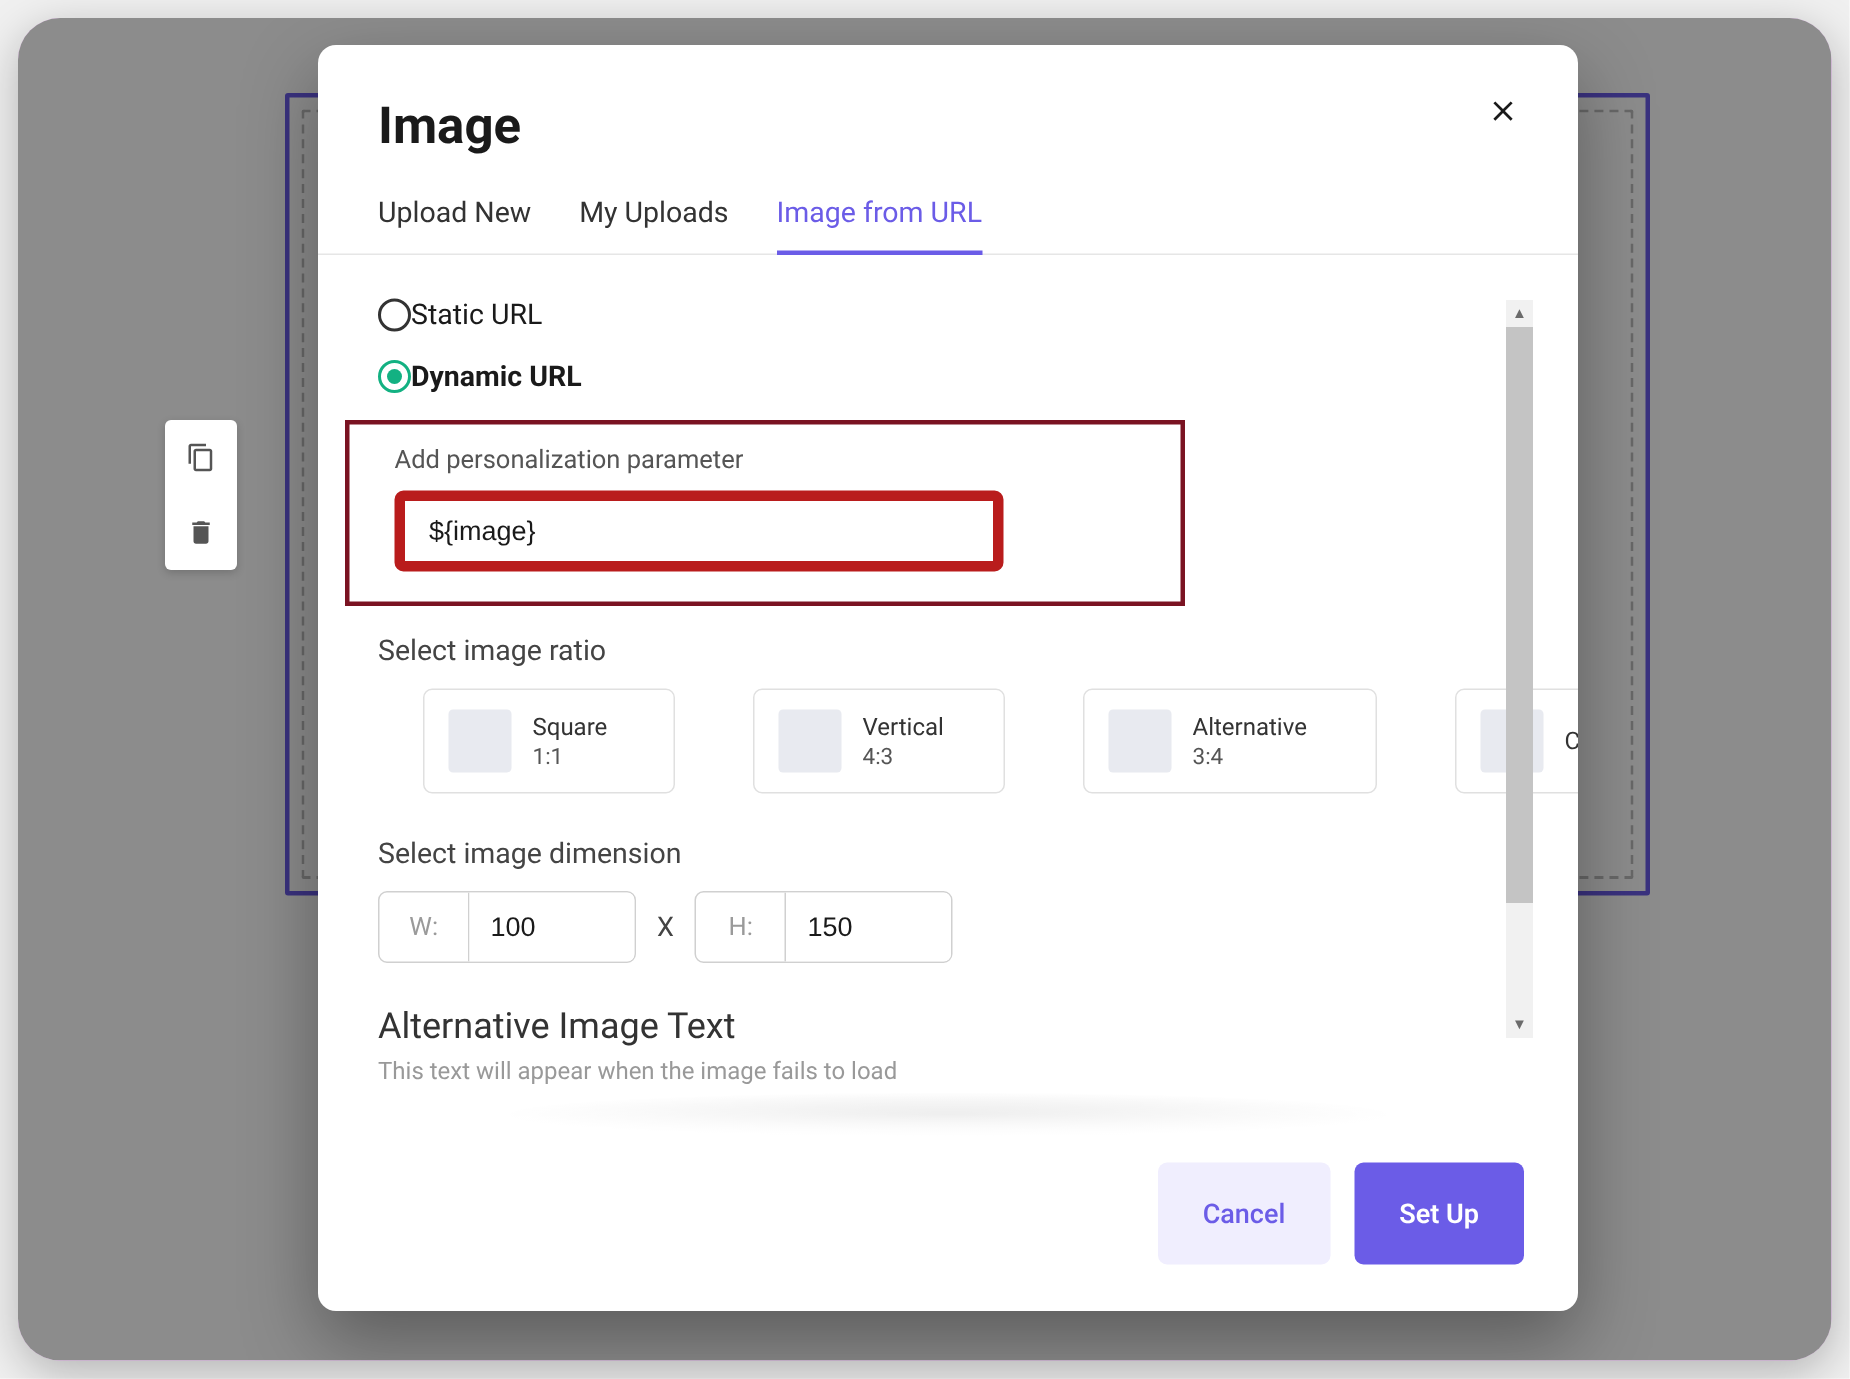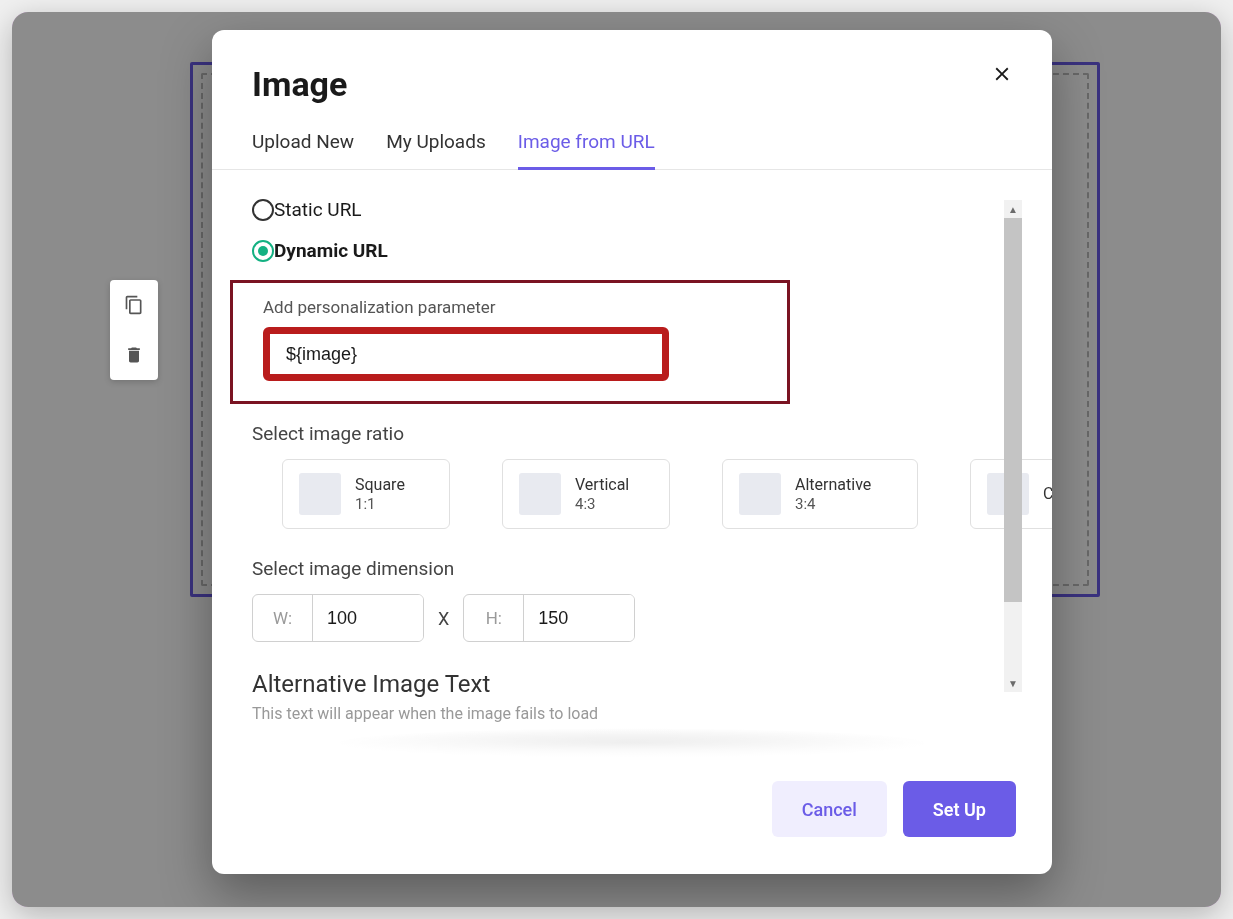--- a/index.html
+++ b/index.html
@@ -2,21 +2,21 @@
 <html><head>
 <meta charset="utf-8">
 <style>
   * { box-sizing: border-box; margin: 0; padding: 0; }
   html, body { width: 1233px; height: 919px; font-family: -apple-system, BlinkMacSystemFont, "Segoe UI", Roboto, Helvetica, Arial, sans-serif; }
   body { background: #f0f0f0; overflow: hidden; }
 
   .frame {
     position: absolute;
     inset: 0;
-    border-radius: 16px;
+    border-radius: 28px;
     background: #f0abfc;
     margin: 12px;
     box-shadow: 0 8px 30px rgba(0,0,0,0.25);
     overflow: hidden;
   }
 
   
   .editor-bg {
     position: absolute;
     inset: 0;
@@ -313,21 +313,21 @@
 
   .modal-footer {
     height: 110px;
     display: flex;
     justify-content: flex-end;
     align-items: center;
     gap: 16px;
     padding: 0 36px 20px 0;
   }
   .btn {
-    height: 56px;
+    height: 68px;
     padding: 12px 30px;
     border-radius: 6px;
     font-size: 18px;
     font-weight: 500;
     display: flex;
     align-items: center;
     cursor: pointer;
   }
   .btn-secondary {
     background: #f0eefe;

